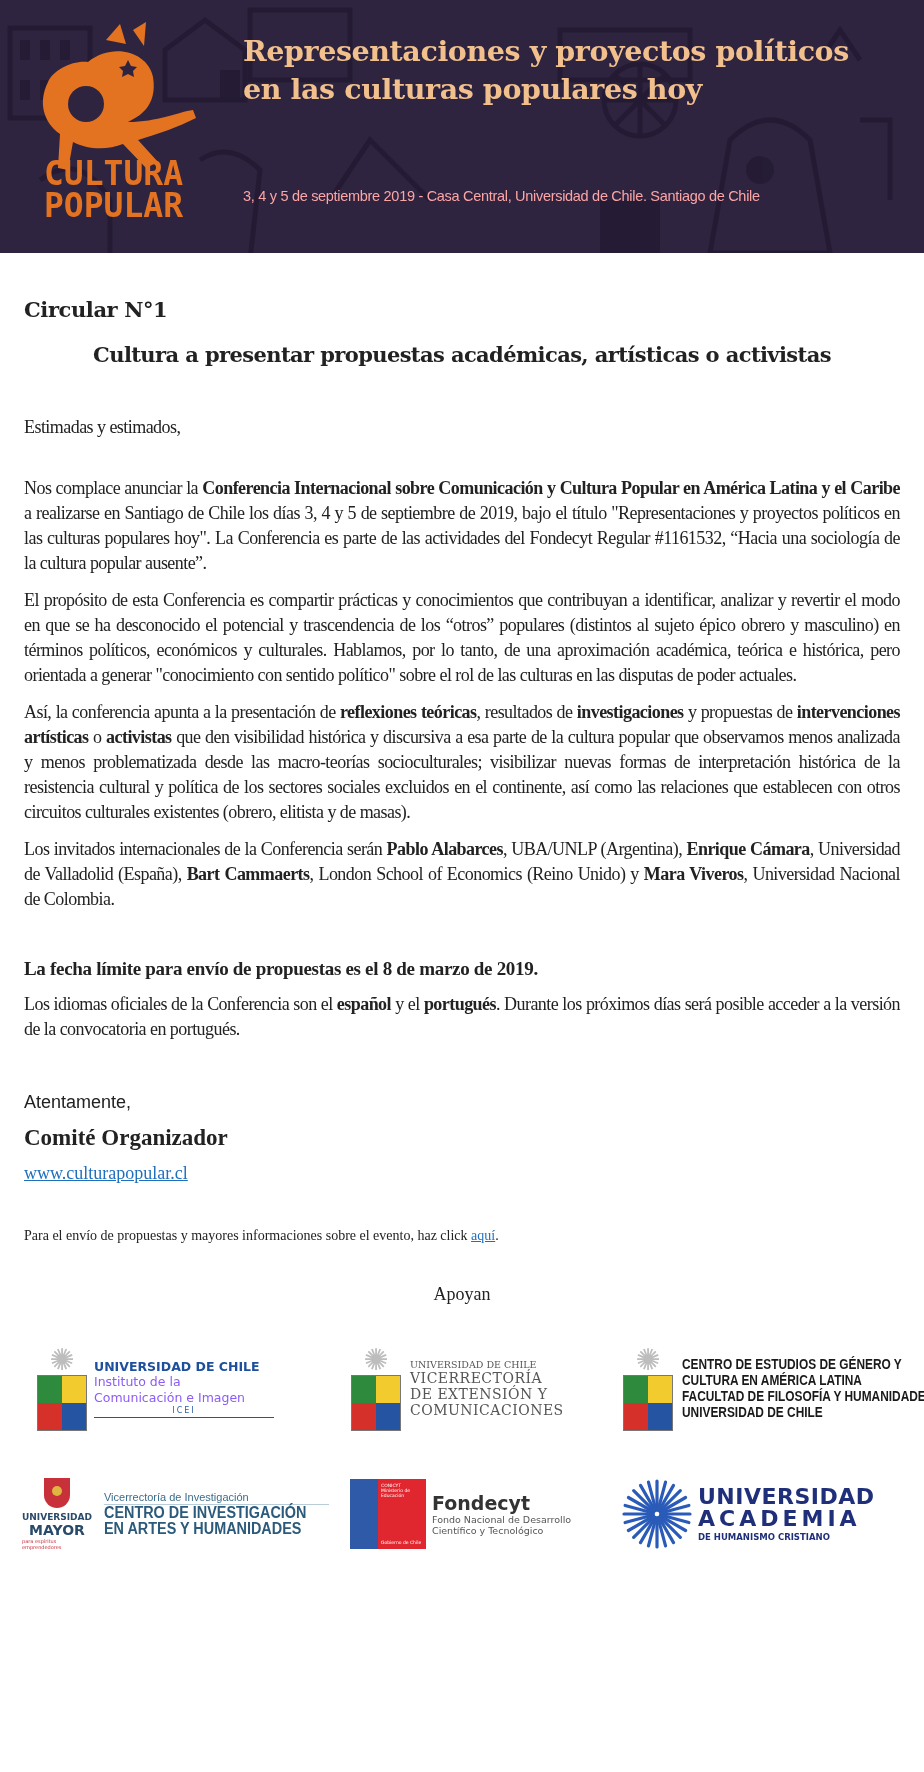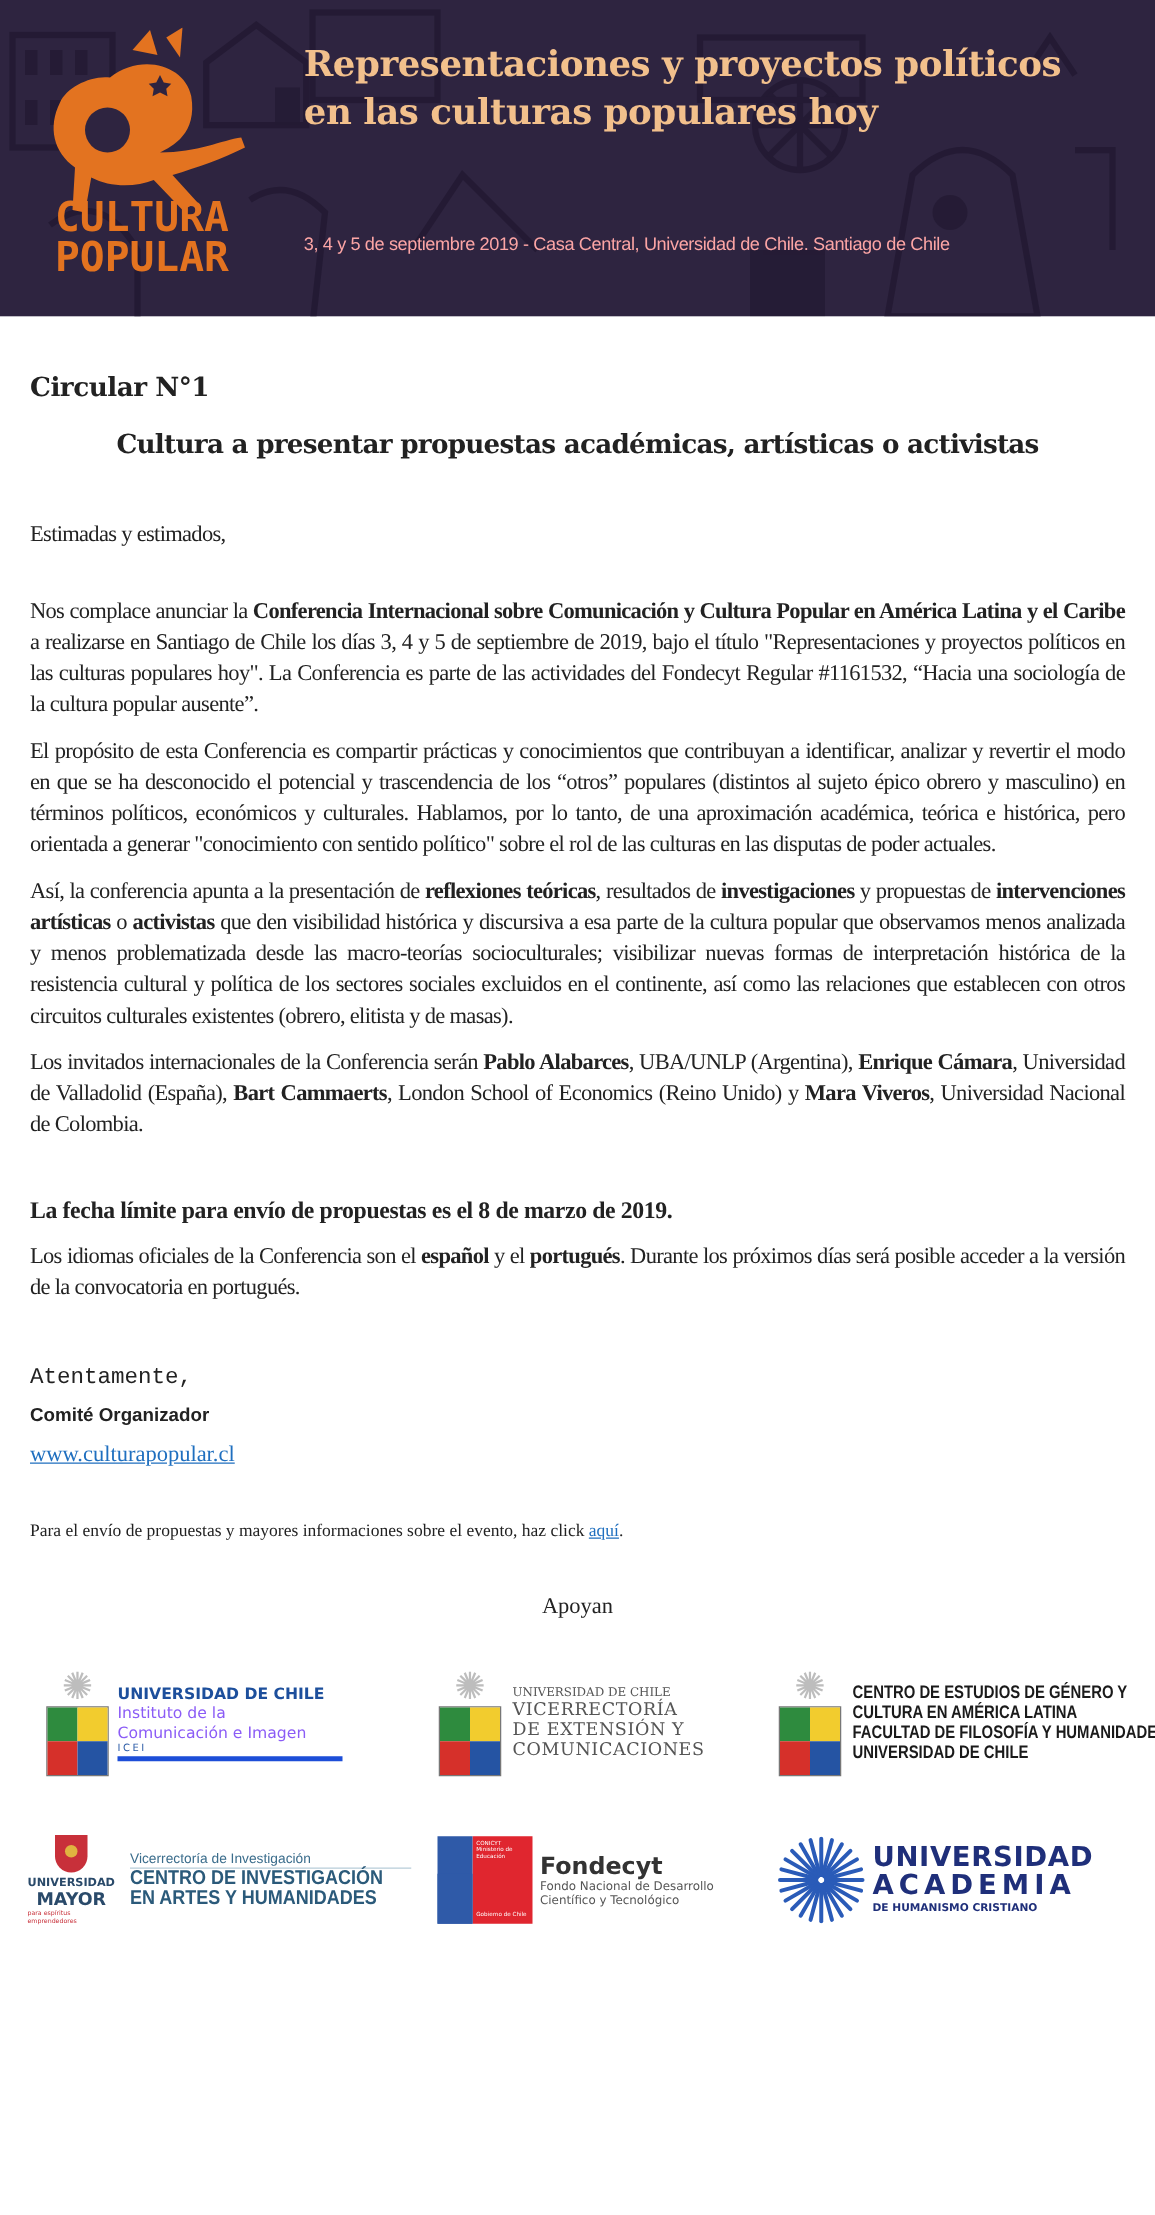--- a/index.html
+++ b/index.html
@@ -44,22 +44,22 @@
     font-size: 18px; line-height: 25px; text-align: justify; letter-spacing: -0.55px;
     font-family: "Liberation Serif", serif; word-spacing: 0px;
   }
   p.body b { font-weight: bold; }
   .greeting { margin-top: 48px; }
   .p1 { margin-top: 36px; }
   .gap { margin-top: 12px; }
   .deadline {
     margin-top: 46px; font-weight: bold; font-size: 19px; font-family: "Liberation Serif", serif; letter-spacing: -0.3px;
   }
-  .sign1 { margin-top: 50px; font-size: 18px; font-family: Liberation Mono, monospace; }
-  .sign2 { margin-top: 12px; font-size: 15px; font-weight: bold; font-family: Liberation Sans, sans-serif; }
+  .sign1 { margin-top: 50px; font-size: 18px; font-family: Liberation Sans, sans-serif; }
+  .sign2 { margin-top: 12px; font-size: 23px; font-weight: bold; font-family: Liberation Serif, serif; }
   .sign3 { margin-top: 12px; font-size: 18px; font-family: "Liberation Serif", serif; }
   a.link { color: #1f6fbf; text-decoration: underline; }
   .more-info { margin-top: 44px; font-size: 14px; font-family: "Liberation Serif", serif; }
   .apoyan { margin-top: 40px; text-align: center; font-size: 18px; font-family: "Liberation Serif", serif; }
 
   
   .logos {
     display: grid; grid-template-columns: 310px 270px 300px; column-gap: 10px;
     margin: 24px 0 0 8px; row-gap: 8px;
   }
@@ -67,21 +67,21 @@
   .crest { width: 56px; flex: 0 0 56px; display: flex; flex-direction: column; align-items: center; }
   .crest .sun { font-size: 30px; color: #bdbdbd; line-height: 30px; }
   .shield { width: 50px; height: 56px; display: grid; grid-template-columns: 1fr 1fr; grid-template-rows: 1fr 1fr; border: 1px solid #777; }
   .shield span:nth-child(1) { background: #2e8b3e; }
   .shield span:nth-child(2) { background: #f2cc2e; }
   .shield span:nth-child(3) { background: #d6302a; }
   .shield span:nth-child(4) { background: #2554a3; }
   .uch-text { margin-left: 4px; font-family: "DejaVu Sans", sans-serif; }
   .uch-text .l1 { color: #1d4f9c; font-weight: bold; font-size: 12.5px; }
   .uch-text .l2 { color: #8b5cf6; font-size: 12.5px; line-height: 16px; }
-  .uch-text .l3 { color: #2f5ea8; font-size: 8px; letter-spacing: 2px; border-bottom: 4px solid #1d4ed8; padding-bottom: 2px; width: 180px; }
+  .uch-text .l3 { color: #2f5ea8; font-size: 8px; letter-spacing: 2px; border-bottom: 1px solid #1d4ed8; padding-bottom: 2px; width: 180px; text-align: center; }
   .vext-text { margin-left: 6px; font-family: "DejaVu Serif", serif; color: #555; }
   .vext-text .l1 { font-size: 9.5px; }
   .vext-text .l2 { font-size: 14px; line-height: 16px; letter-spacing: 0.5px; }
   .cegecal-text { margin-left: 6px; font-family: "Liberation Sans", sans-serif; font-weight: bold; color: #1a1a1a; font-size: 14.5px; line-height: 16px; transform: scaleX(0.82); transform-origin: left; white-space: nowrap; }
   .umayor { display: flex; align-items: center; }
   .umayor-crest { display: flex; flex-direction: column; align-items: center; width: 80px; }
   .umayor-shield { width: 26px; height: 30px; background: #c8303a; border-radius: 0 0 13px 13px; position: relative; }
   .umayor-shield::after { content: ""; position: absolute; left: 8px; top: 8px; width: 10px; height: 10px; border-radius: 50%; background: #e0b440; }
   .umayor-name { font-family: "DejaVu Sans", sans-serif; color: #2a4a6a; font-weight: bold; font-size: 9px; margin-top: 4px; }
   .umayor-name2 { font-family: "DejaVu Sans", sans-serif; color: #2a4a6a; font-weight: bold; font-size: 14px; }

